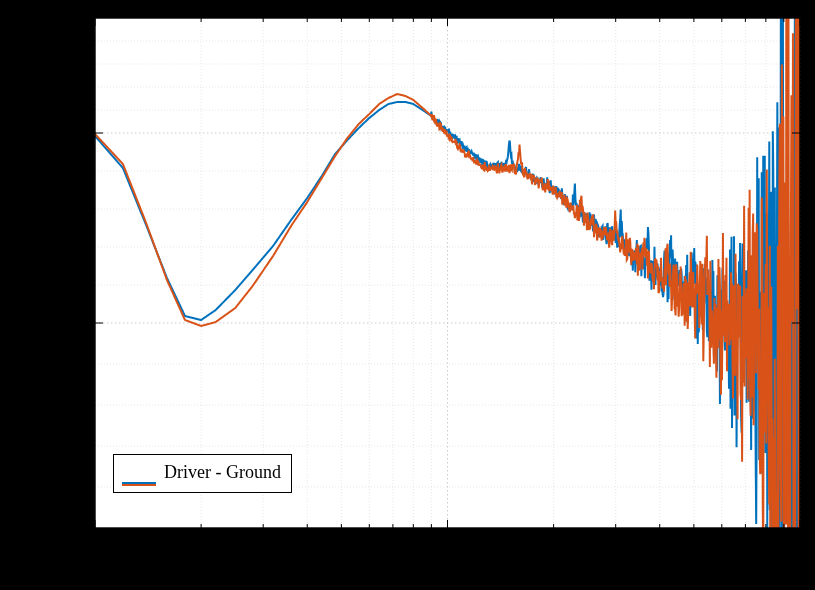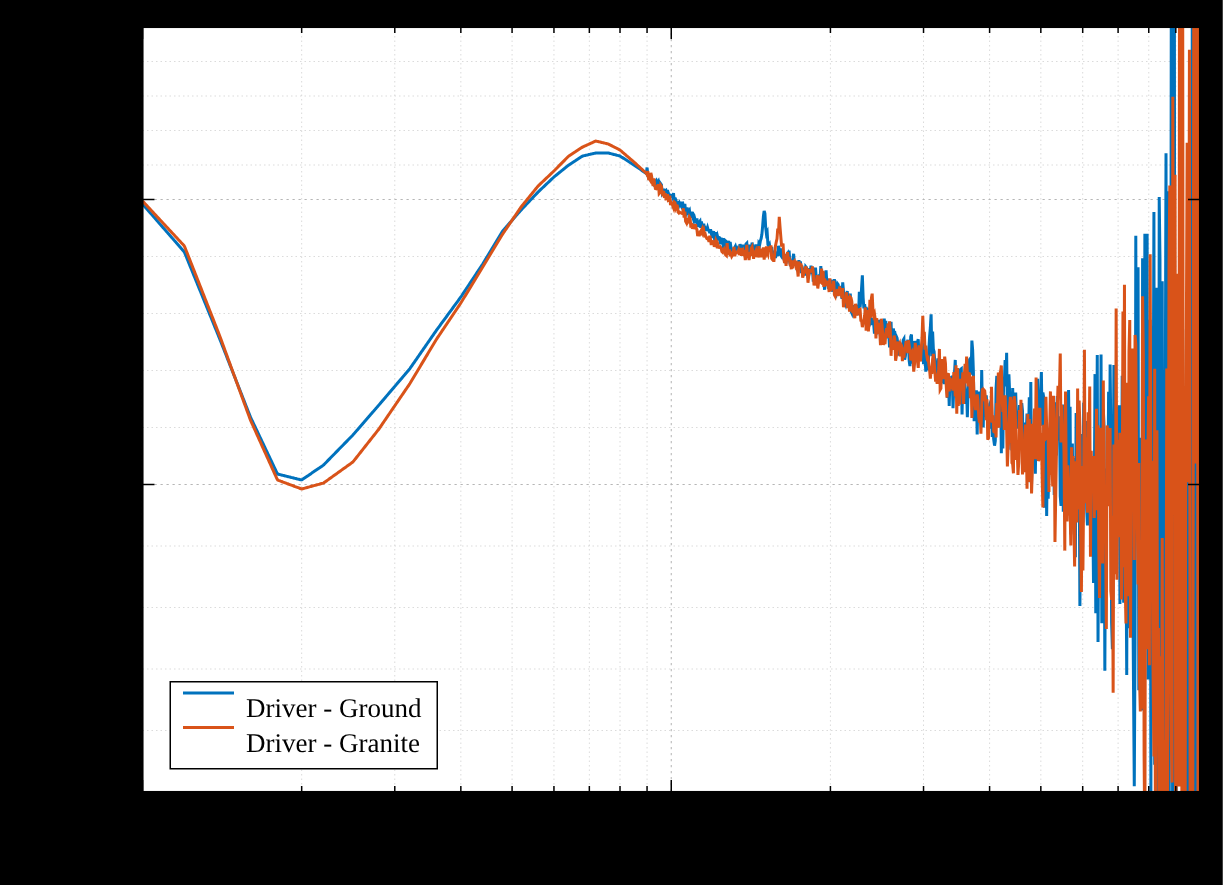--- a/index.html
+++ b/index.html
@@ -20,21 +20,21 @@
   .legend-box {
     position: absolute;
     background: #fff;
     border: 1px solid #000;
     padding: 6px 10px 6px 8px;
     font-size: 18px;
     color: #000;
   }
   .legend-row {
     display: flex;
-    align-items: flex-start;
+    align-items: flex-end;
     gap: 8px;
     line-height: 1.25;
   }
   .legend-swatch {
     width: 34px;
     height: 0;
     border-top: 2.2px solid;
   }
 </style>
 </head>
@@ -136,17 +136,16 @@
       </g>
 </svg>
 
 <div class="legend-box" id="legend" style="left: 113px; top: 454px;">
   <div class="legend-row">
     <span class="legend-swatch" id="sw0" style="border-color: rgb(0, 114, 189);"></span>
     <span>Driver - Ground</span>
   </div>
   <div class="legend-row">
     <span class="legend-swatch" id="sw1" style="border-color: rgb(217, 83, 25);"></span>
-    <span>Driver - Granite</span>
   </div>
 </div>
 
 </div>
 
 </body></html>

